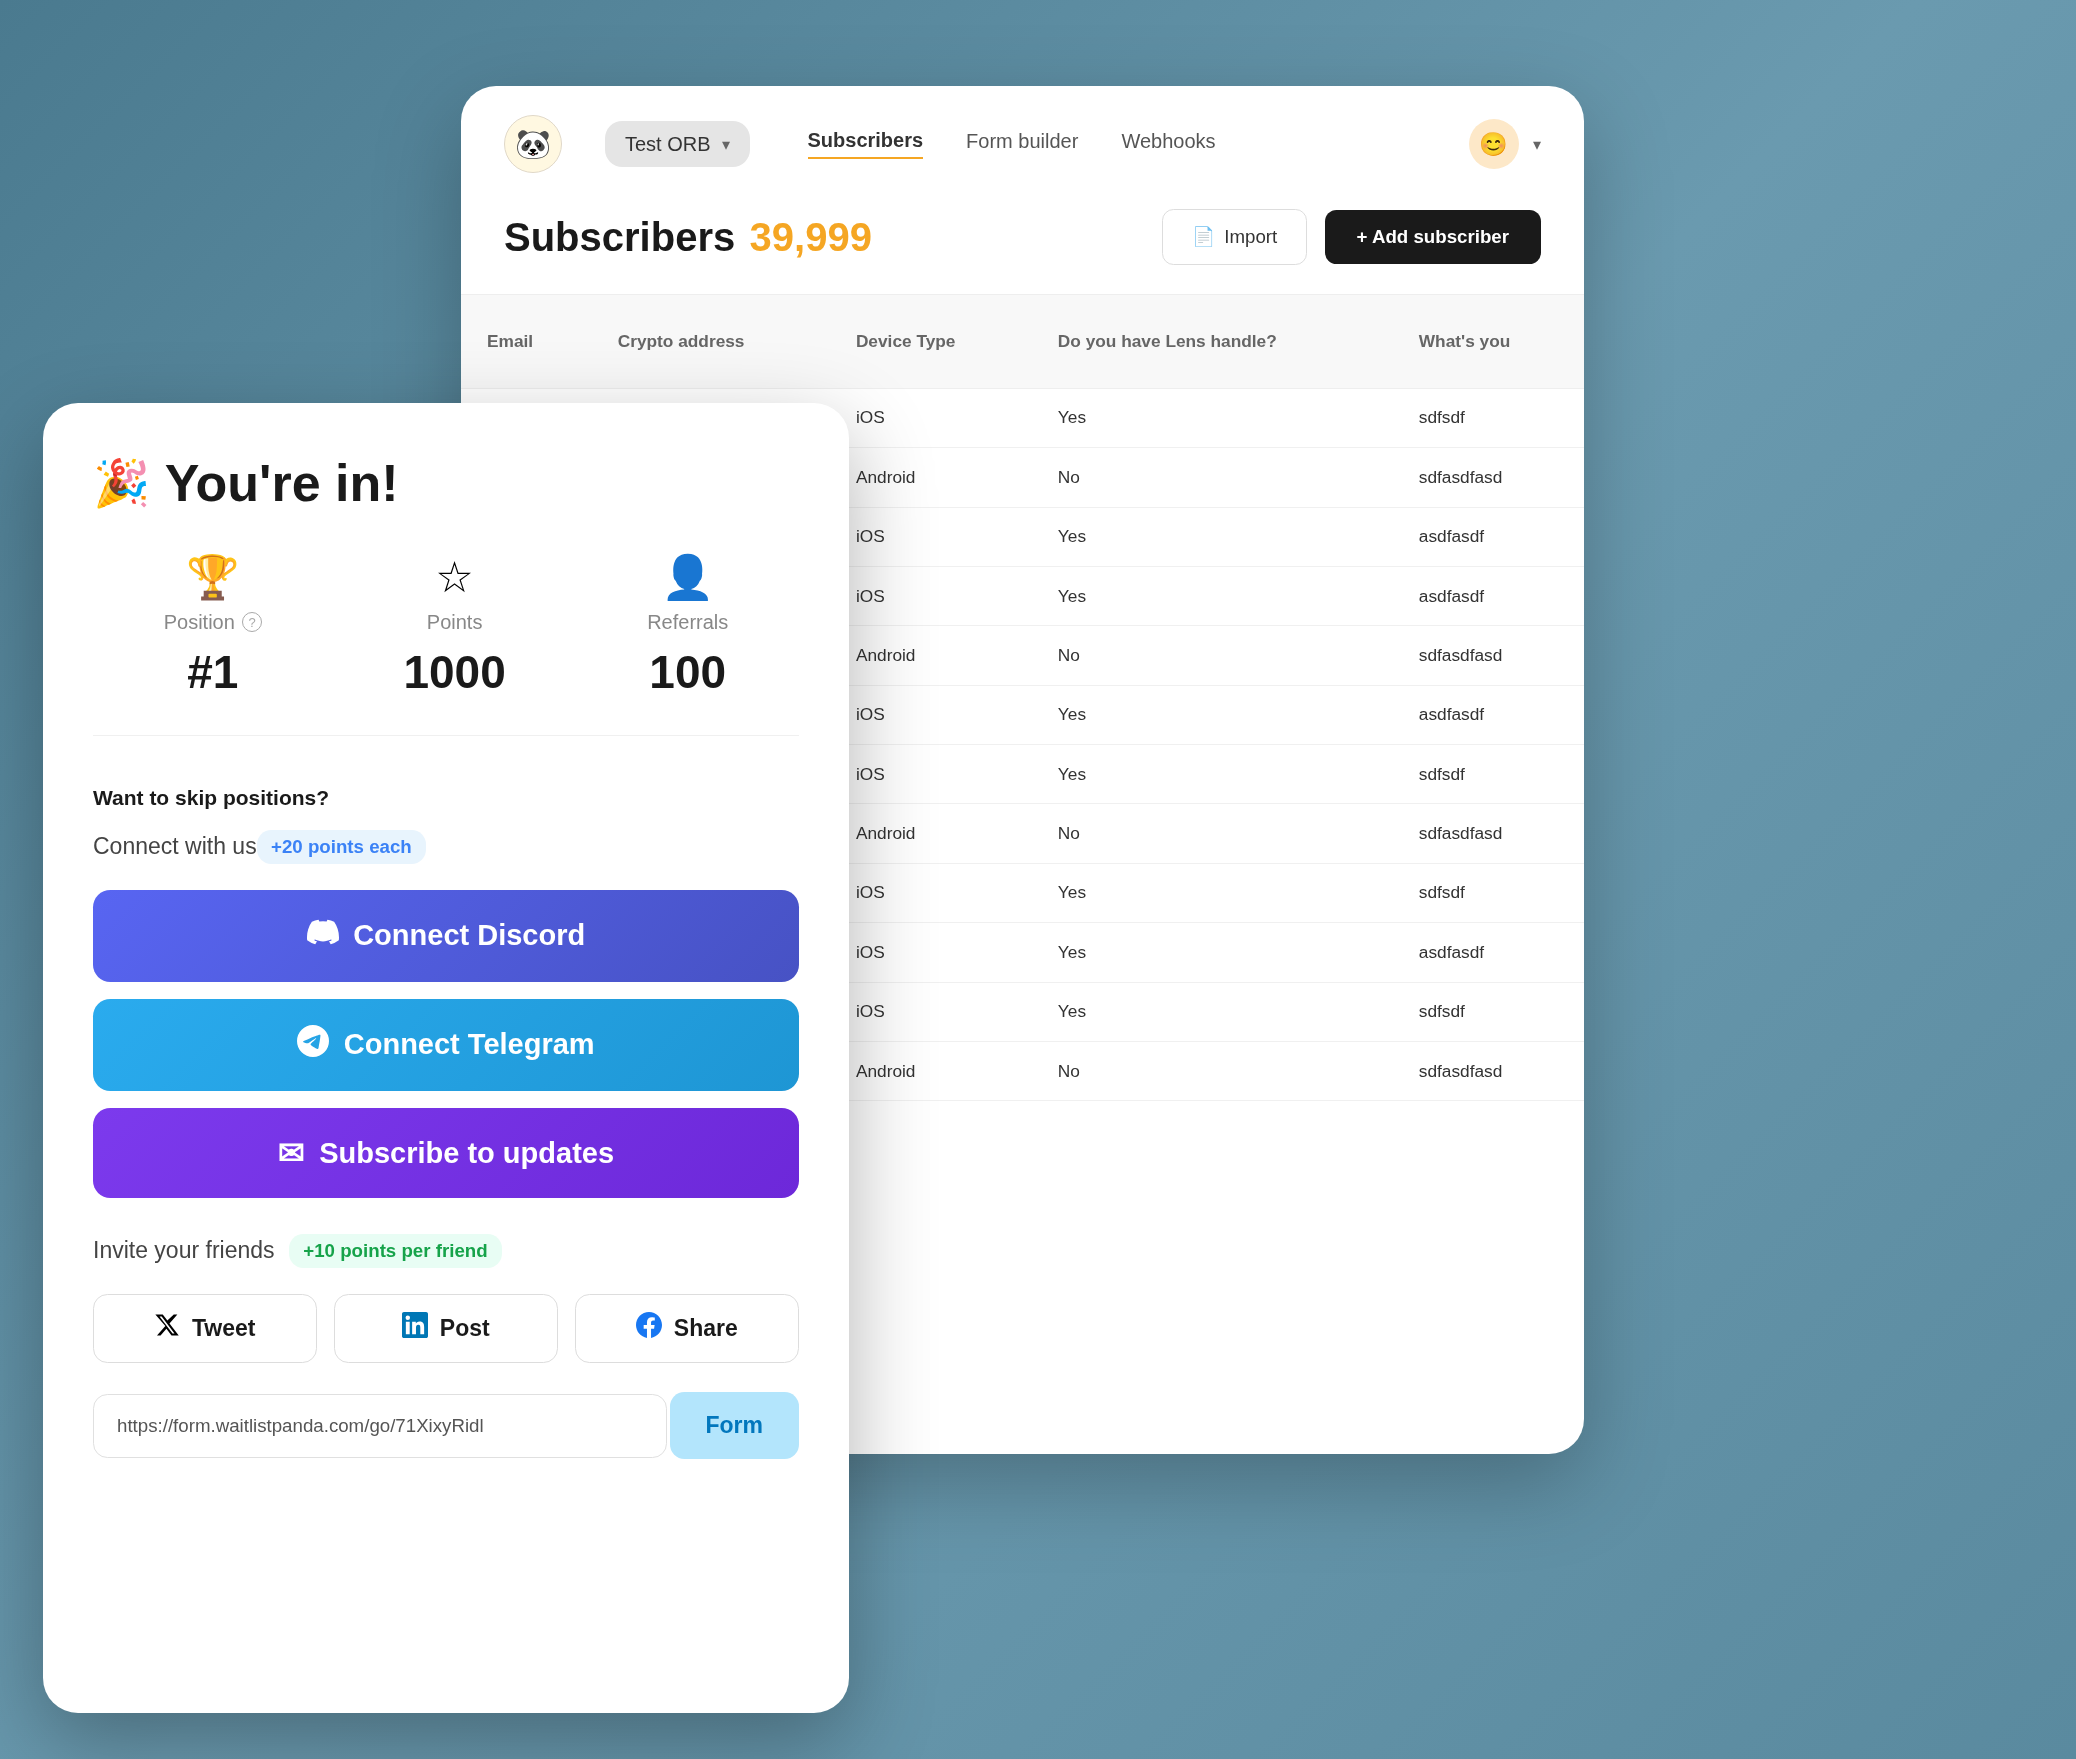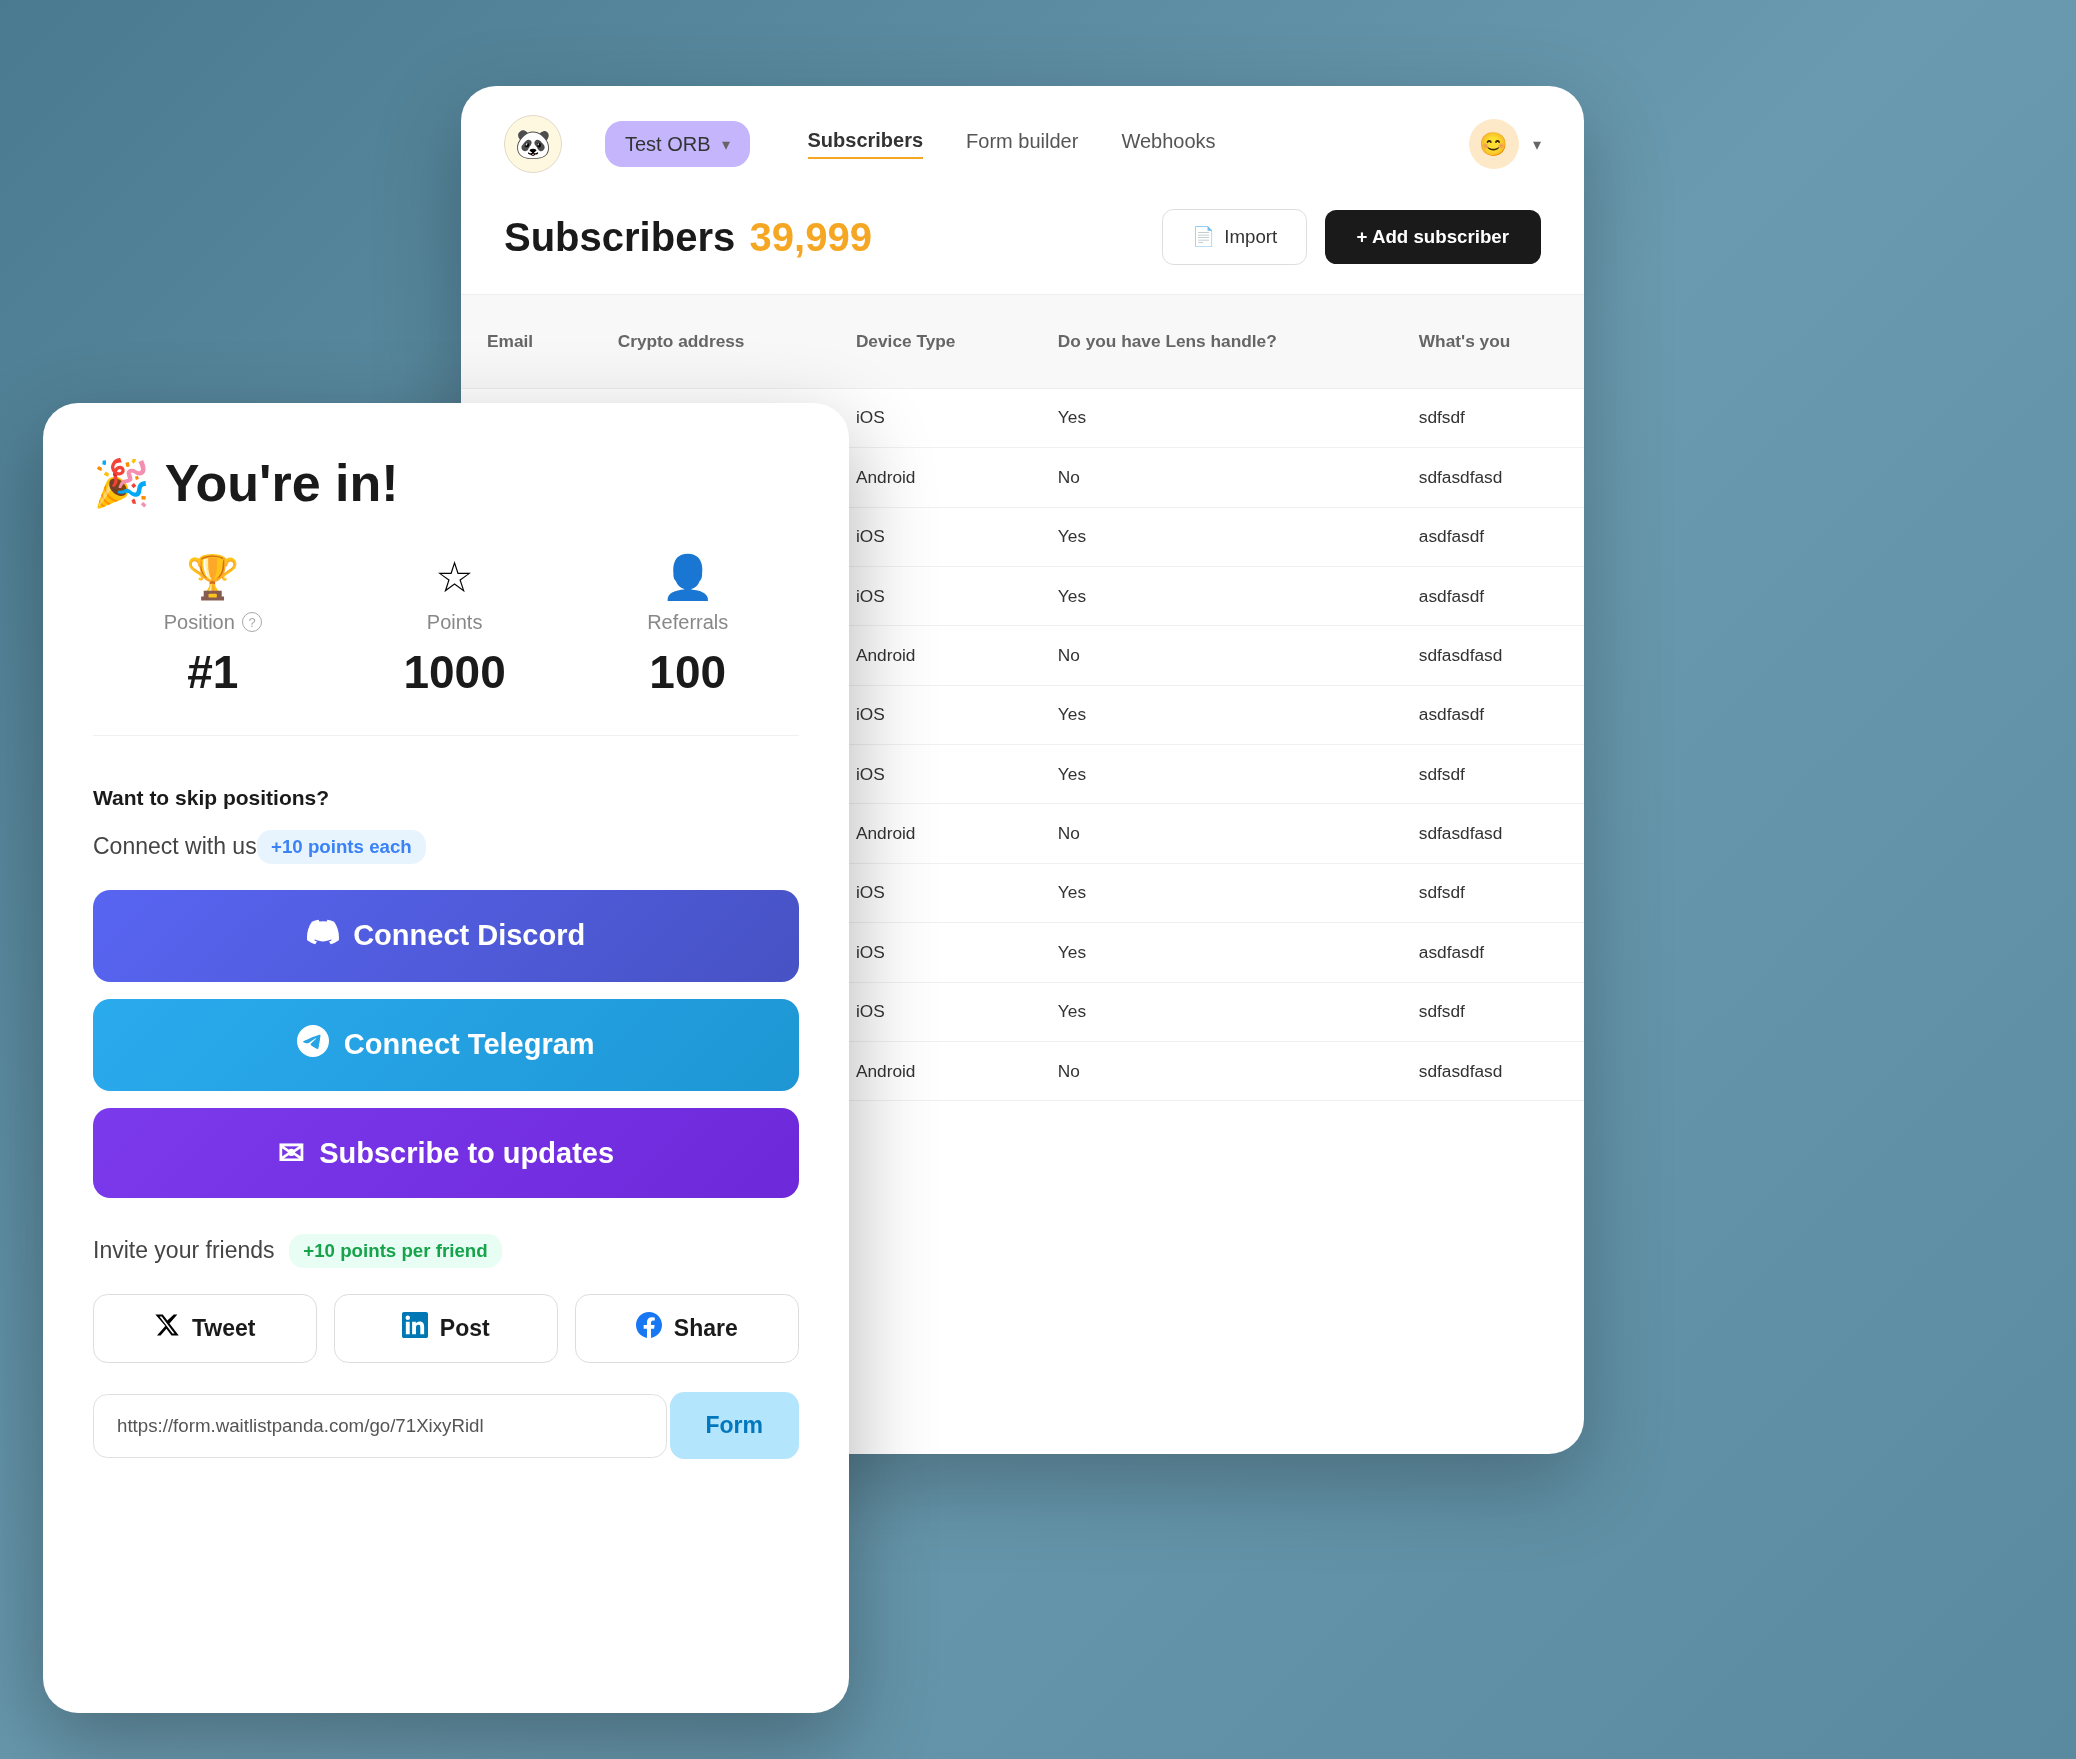--- a/index.html
+++ b/index.html
@@ -52,21 +52,21 @@
       align-items: center;
       justify-content: center;
       font-size: 29px;
       border: 1.4px solid #e0d8c8;
     }
 
     .nav-brand-selector {
       display: flex;
       align-items: center;
       gap: 11.5px;
-      background: #c4b5fd;
+      background: #e5e5e5;
       border-radius: 17.3px;
       padding: 11.5px 20px;
       cursor: pointer;
     }
 
     .nav-brand-label {
       font-size: 20px;
       font-weight: 500;
       color: #333;
     }
@@ -623,21 +623,21 @@
         <span>Referrals</span>
       </div>
       <span class="stat-value">100</span>
     </div>
   </div>
 
   <div class="skip-section">
     <div class="skip-title">Want to skip positions?</div>
     <div class="connect-row">
       <span class="connect-label">Connect with us</span>
-      <span class="points-badge">+10 points each</span>
+      <span class="points-badge">+20 points each</span>
     </div>
 
     <button class="btn-discord">
       <span class="btn-icon">
         <svg width="32" height="32" viewBox="0 0 24 24" fill="white">
             <path d="M20.317 4.37a19.791 19.791 0 0 0-4.885-1.515.074.074 0 0 0-.079.037c-.21.375-.444.864-.608 1.25a18.27 18.27 0 0 0-5.487 0 12.64 12.64 0 0 0-.617-1.25.077.077 0 0 0-.079-.037A19.736 19.736 0 0 0 3.677 4.37a.07.07 0 0 0-.032.027C.533 9.046-.32 13.58.099 18.057a.082.082 0 0 0 .031.057 19.9 19.9 0 0 0 5.993 3.03.078.078 0 0 0 .084-.028c.462-.63.874-1.295 1.226-1.994a.076.076 0 0 0-.041-.106 13.107 13.107 0 0 1-1.872-.892.077.077 0 0 1-.008-.128 10.2 10.2 0 0 0 .372-.292.074.074 0 0 1 .077-.01c3.928 1.793 8.18 1.793 12.062 0a.074.074 0 0 1 .078.01c.12.098.246.198.373.292a.077.077 0 0 1-.006.127 12.299 12.299 0 0 1-1.873.892.077.077 0 0 0-.041.107c.36.698.772 1.362 1.225 1.993a.076.076 0 0 0 .084.028 19.839 19.839 0 0 0 6.002-3.03.077.077 0 0 0 .032-.054c.5-5.177-.838-9.674-3.549-13.66a.061.061 0 0 0-.031-.03z"></path>
           </svg>
       </span>
       <span>Connect Discord</span>
     </button>

